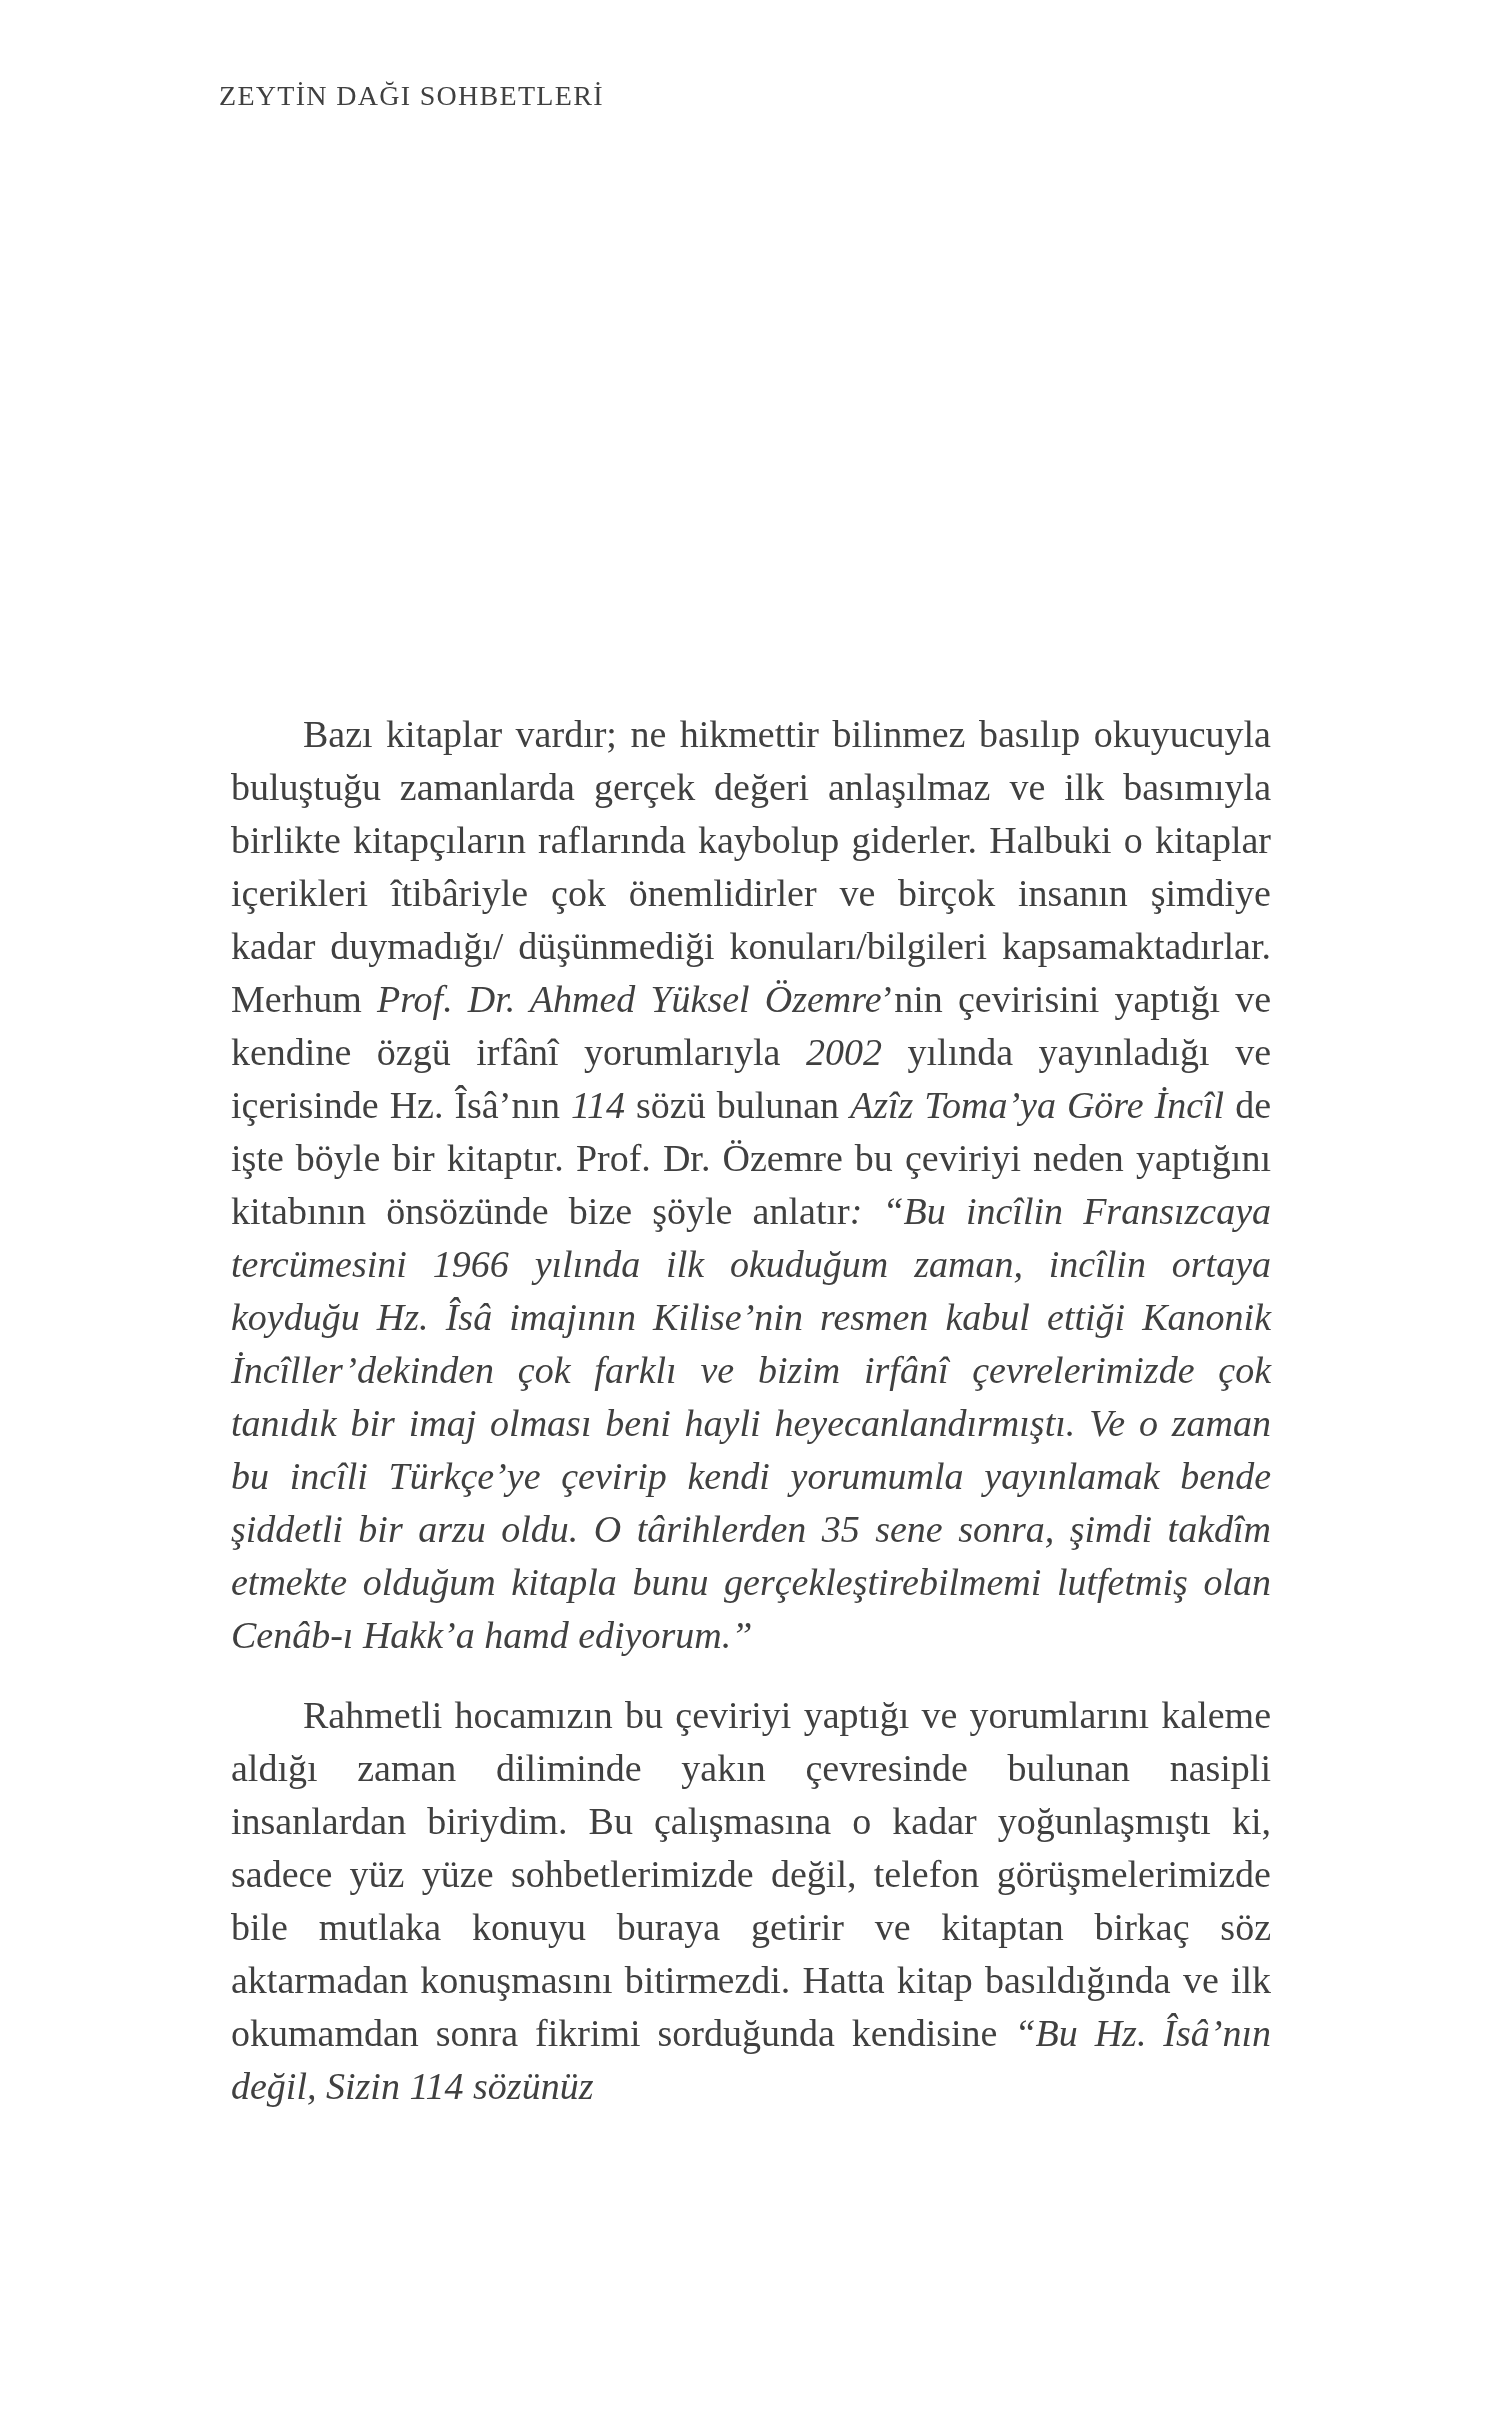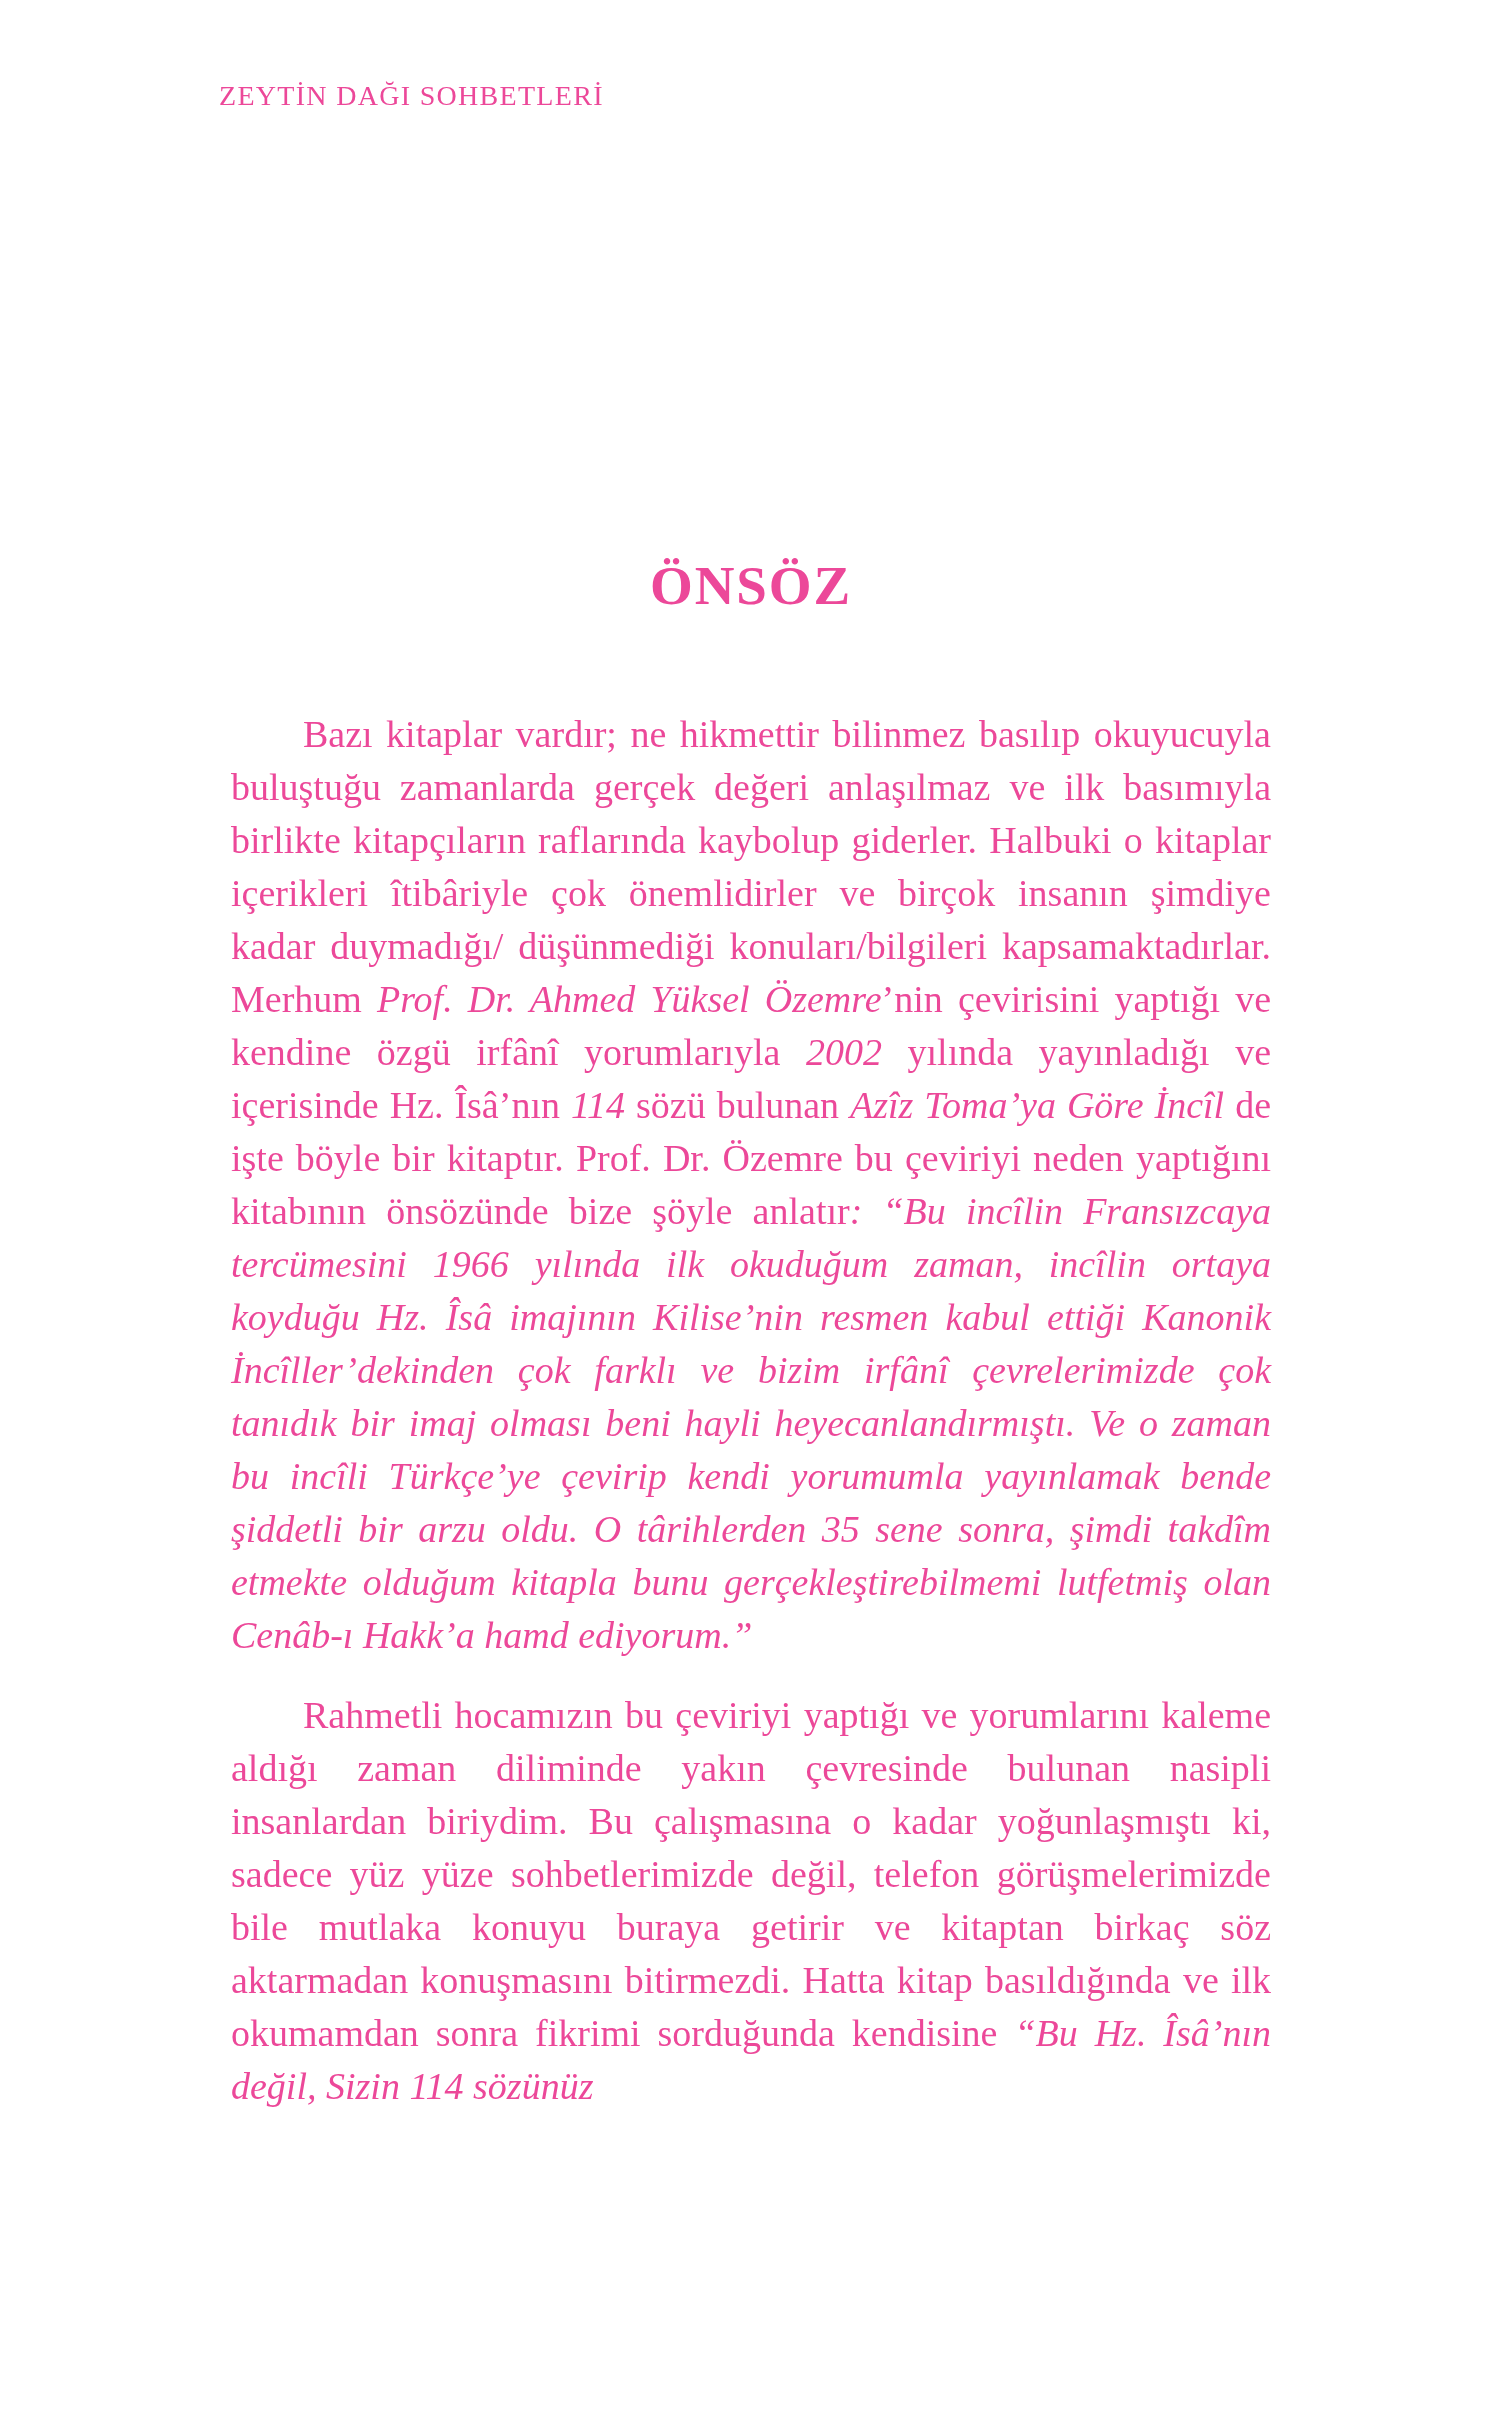--- a/index.html
+++ b/index.html
@@ -7,21 +7,21 @@
     padding: 0;
     background: #ffffff;
   }
   .page {
     position: relative;
     width: 1507px;
     height: 2209px;
     background: #ffffff;
     overflow: hidden;
     font-family: "Liberation Serif", "DejaVu Serif", serif;
-    color: #ec4899;
+    color: #404040;
   }
 
   
   .running-header {
     position: absolute;
     left: 219px;
     top: 79px;
     font-size: 28px;
     letter-spacing: 1.3px;
     font-variant: small-caps;
@@ -70,21 +70,20 @@
     font-style: italic;
   }
 </style>
 </head>
 <body>
 
 <div class="page">
 
   <div class="running-header">ZEYTİN DAĞI SOHBETLERİ</div>
 
-  <h1 class="chapter-title">ÖNSÖZ</h1>
 
   <div class="textblock">
 
     <p class="para"><span>Bazı kitaplar vardır; ne hikmettir bilinmez basılıp okuyucuyla buluştuğu zamanlarda gerçek değeri anlaşılmaz ve ilk basımıyla birlikte kitapçıların raflarında kaybolup giderler. Halbuki o kitaplar içerikleri îtibâriyle çok önemlidirler ve birçok insanın şimdiye kadar duymadığı/ düşünmediği konuları/bilgileri kapsamaktadırlar. Merhum </span><span class="it">Prof. Dr. Ahmed Yüksel Özemre</span><span>’nin çevirisini yaptığı ve kendine özgü irfânî yorumlarıyla </span><span class="it">2002</span><span> yılında yayınladığı ve içerisinde Hz. Îsâ’nın </span><span class="it">114</span><span> sözü bulunan </span><span class="it">Azîz Toma’ya Göre İncîl</span><span> de işte böyle bir kitaptır. Prof. Dr. Özemre bu çeviriyi neden yaptığını kitabının önsözünde bize şöyle anlatır</span><span class="it">: “Bu incîlin Fransızcaya tercümesini 1966 yılında ilk okuduğum zaman, incîlin ortaya koyduğu Hz. Îsâ imajının Kilise’nin resmen kabul ettiği Kanonik İncîller’dekinden çok farklı ve bizim irfânî çevrelerimizde çok tanıdık bir imaj olması beni hayli heyecanlandırmıştı. Ve o zaman bu incîli Türkçe’ye çevirip kendi yorumumla yayınlamak bende şiddetli bir arzu oldu. O târihlerden 35 sene sonra, şimdi takdîm etmekte olduğum kitapla bunu gerçekleştirebilmemi lutfetmiş olan Cenâb-ı Hakk’a hamd ediyorum.”</span></p>
 
     <p class="para last-open"><span>Rahmetli hocamızın bu çeviriyi yaptığı ve yorumlarını kaleme aldığı zaman diliminde yakın çevresinde bulunan nasipli insanlardan biriydim. Bu çalışmasına o kadar yoğunlaşmıştı ki, sadece yüz yüze sohbetlerimizde değil, telefon görüşmelerimizde bile mutlaka konuyu buraya getirir ve kitaptan birkaç söz aktarmadan konuşmasını bitirmezdi. Hatta kitap basıldığında ve ilk okumamdan sonra fikrimi sorduğunda kendisine </span><span class="it">“Bu Hz. Îsâ’nın değil, Sizin 114 sözünüz</span></p>
 
   </div>
 
 </div>

